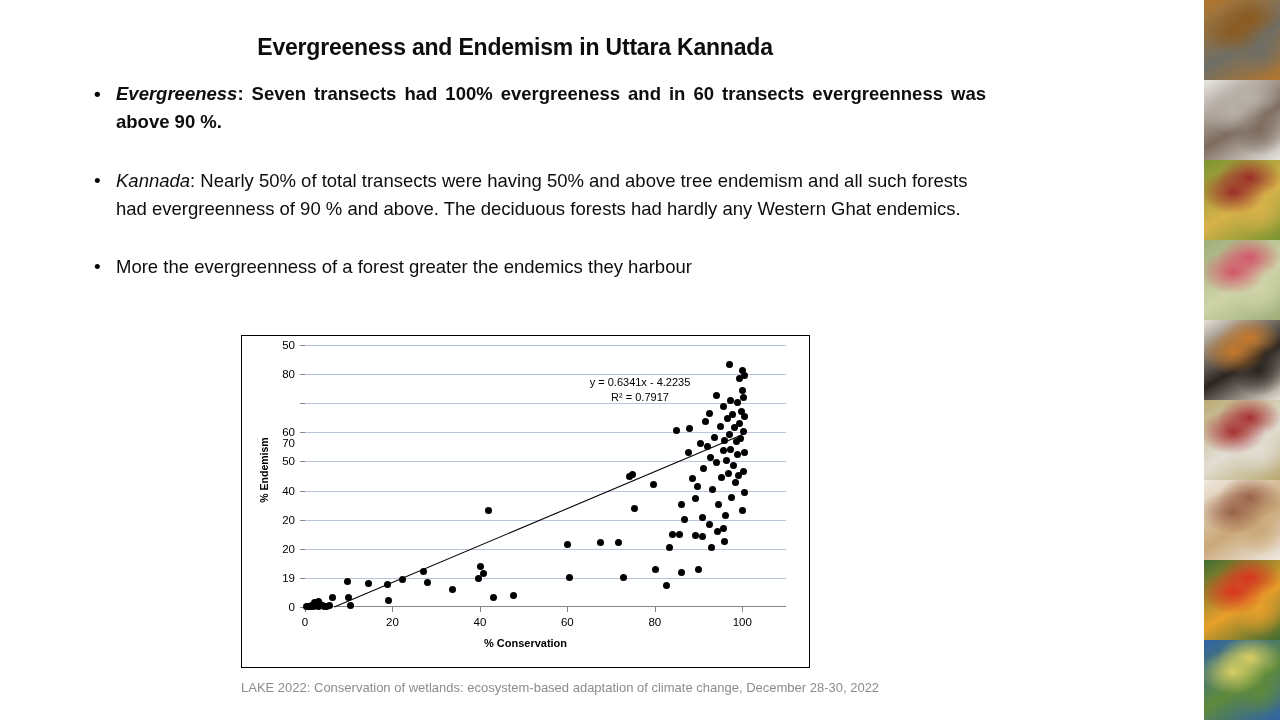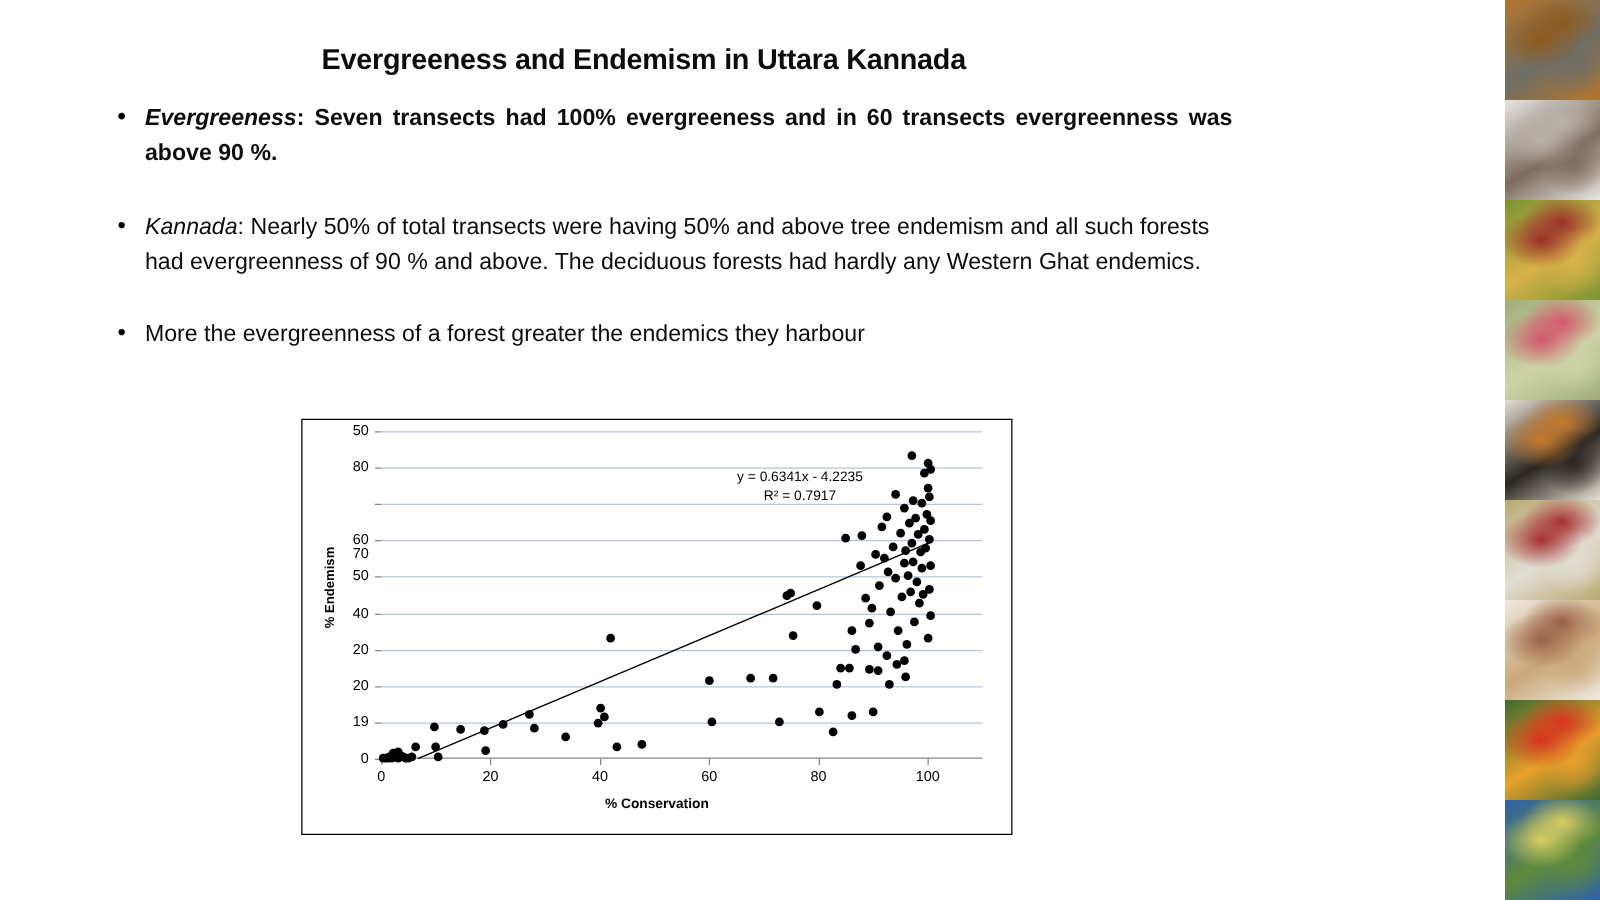--- a/index.html
+++ b/index.html
@@ -439,20 +439,21 @@
   </div>
 
   <div id="y-axis-title">% Endemism</div>
   <div id="x-axis-title">% Conservation</div>
 
   <div id="equation-box">
     <div>y = 0.6341x - 4.2235</div>
     <div>R² = 0.7917</div>
   </div>
 
+  <div id="footer-note">LAKE 2022: Conservation of wetlands: ecosystem-based adaptation of climate change, December 28-30, 2022</div>
 </div>
 
 <div id="photo-strip">
     <div class="photo-thumb">
       <div class="ph-inner" style="background: radial-gradient(70% 45% at 38% 40%, rgb(140, 90, 30) 0%, transparent 62%), radial-gradient(55% 50% at 72% 62%, rgb(110, 110, 102) 0%, transparent 66%), radial-gradient(60% 38% at 60% 22%, rgb(140, 90, 30) 0%, transparent 70%), linear-gradient(150deg, rgb(179, 118, 43) 0%, rgb(110, 110, 102) 55%, rgb(179, 118, 43) 100%);"></div>
     </div>
     <div class="photo-thumb">
       <div class="ph-inner" style="background: radial-gradient(70% 45% at 38% 40%, rgb(185, 178, 171) 0%, transparent 62%), radial-gradient(55% 50% at 72% 62%, rgb(125, 107, 94) 0%, transparent 66%), radial-gradient(60% 38% at 60% 22%, rgb(185, 178, 171) 0%, transparent 70%), linear-gradient(150deg, rgb(232, 230, 226) 0%, rgb(125, 107, 94) 55%, rgb(232, 230, 226) 100%);"></div>
     </div>
     <div class="photo-thumb">

